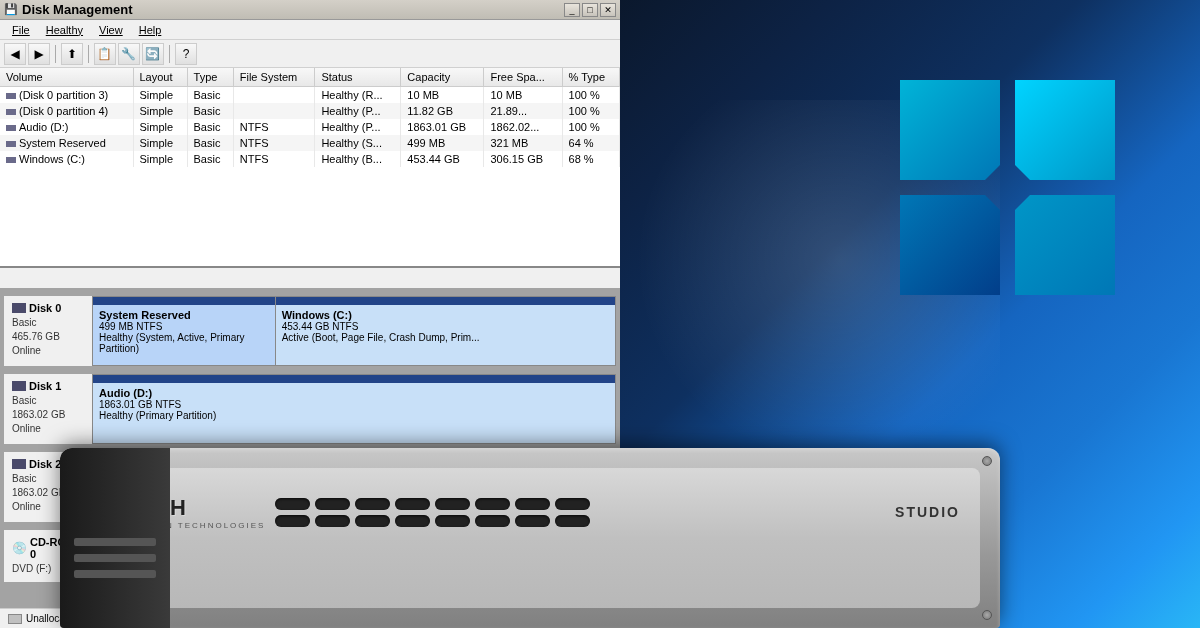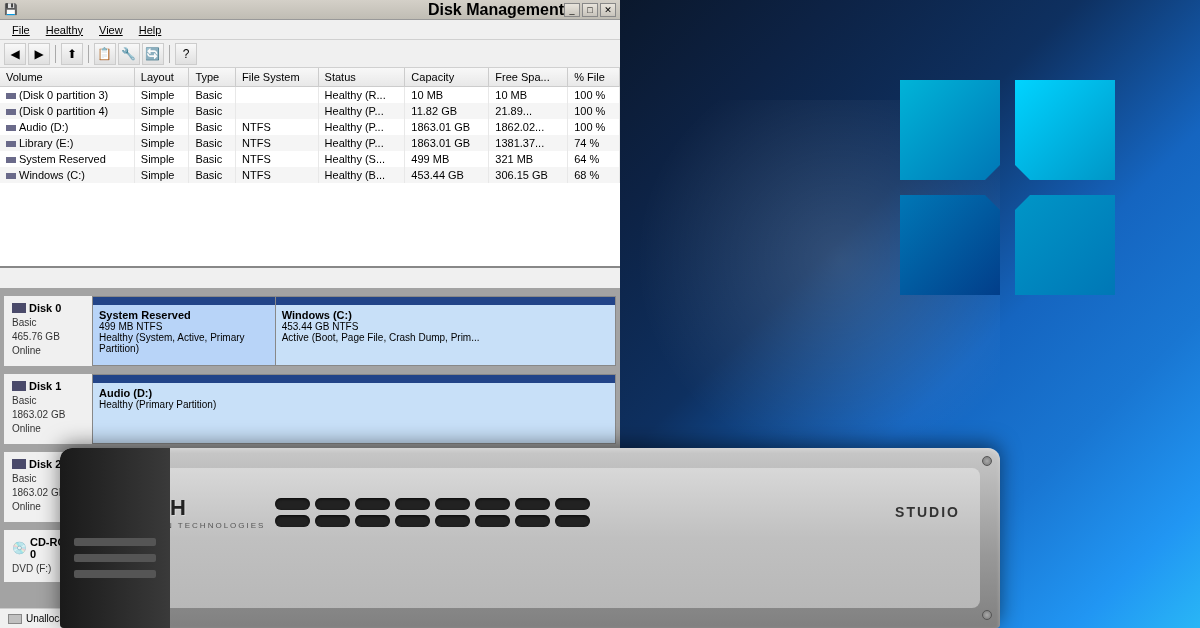--- a/index.html
+++ b/index.html
@@ -77,25 +77,24 @@
       border-bottom: 1px solid #999;
       flex-shrink: 0;
     }
     .title-bar-icon {
       width: 14px;
       height: 14px;
       margin-right: 4px;
       display: inline-block;
     }
     .title-bar-text {
-      font-size: 16px;
+      font-size: 13px;
       font-weight: bold;
       color: #000;
       flex: 1;
-      text-align: right;
     }
     .title-bar-buttons {
       display: flex;
       gap: 2px;
     }
     .tb-btn {
       width: 16px;
       height: 14px;
       background: linear-gradient(to bottom, #e8e4dc, #c8c4bc);
       border: 1px solid #888;
@@ -455,21 +454,21 @@
     <table class="disk-table">
       <thead>
         <tr>
           <th>Volume</th>
           <th>Layout</th>
           <th>Type</th>
           <th>File System</th>
           <th>Status</th>
           <th>Capacity</th>
           <th>Free Spa...</th>
-          <th>% File</th>
+          <th>% Type</th>
         </tr>
       </thead>
       <tbody id="disk-table-body">
 
       <tr>
             <td><span class="row-icon-sm"></span>(Disk 0 partition 3)</td>
             <td>Simple</td>
             <td>Basic</td>
             <td></td>
             <td>Healthy (R...</td>
@@ -491,30 +490,20 @@
             <td><span class="row-icon-sm"></span>Audio (D:)</td>
             <td>Simple</td>
             <td>Basic</td>
             <td>NTFS</td>
             <td>Healthy (P...</td>
             <td>1863.01 GB</td>
             <td>1862.02...</td>
             <td>100 %</td>
           </tr>
           <tr>
-            <td><span class="row-icon-sm"></span>Library (E:)</td>
-            <td>Simple</td>
-            <td>Basic</td>
-            <td>NTFS</td>
-            <td>Healthy (P...</td>
-            <td>1863.01 GB</td>
-            <td>1381.37...</td>
-            <td>74 %</td>
-          </tr>
-          <tr>
             <td><span class="row-icon-sm"></span>System Reserved</td>
             <td>Simple</td>
             <td>Basic</td>
             <td>NTFS</td>
             <td>Healthy (S...</td>
             <td>499 MB</td>
             <td>321 MB</td>
             <td>64 %</td>
           </tr>
           <tr>
@@ -571,20 +560,21 @@
         </div>
         <div class="disk-info">
           Basic<br>1863.02 GB<br>Online
         </div>
       </div>
       <div class="disk-partitions">
         <div style="display:flex;flex-direction:column;width:100%;">
           <div style="height:8px;background:#224488;"></div>
           <div style="flex:1;padding:4px 6px;background:#c8e0f8;font-size:10px;">
             <div style="font-weight:bold;font-size:11px;">Audio (D:)</div>
+            <div>1863.01 GB NTFS</div>
             <div>Healthy (Primary Partition)</div>
           </div>
         </div>
       </div>
     </div>
 
     <div class="disk-row">
       <div class="disk-label">
         <div class="disk-name">
           <span class="disk-icon-small"></span>

